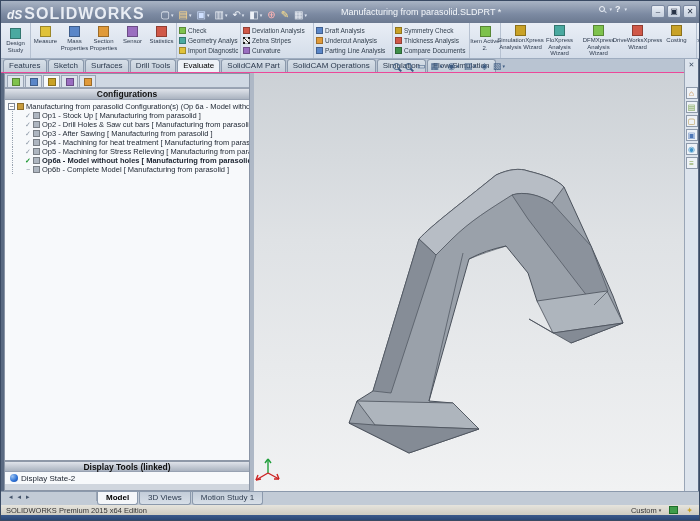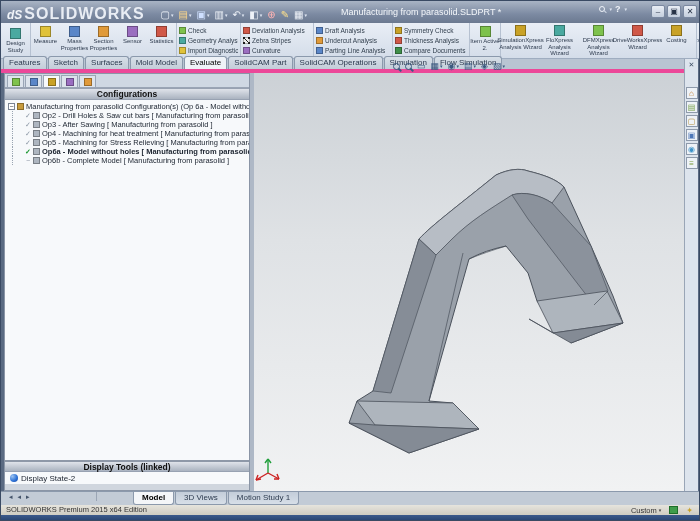--- a/index.html
+++ b/index.html
@@ -61,21 +61,21 @@
   .ic-grn{background:#7ec24d;} .ic-tea{background:#4aa9a0;} .ic-yel{background:#e0c23a;}
   .ic-red{background:#d05848;} .ic-pur{background:#9a6ec0;} .ic-blu{background:#5a86c8;}
   .ic-org{background:#e09a3a;} .ic-gld{background:#c9a227;} .ic-dgr{background:#3f8f4a;}
   .ic-zeb{background:repeating-linear-gradient(45deg,#222 0 1px,#eee 1px 3px);}
   .wizbtn { width:39px; display:flex; flex-direction:column; align-items:center;
     padding-top:2px; font-size:6px; line-height:6.5px; text-align:center; color:#2e3b4e; }
   .chev { width:12px; display:flex; align-items:center; justify-content:center;
     font-size:8px; color:#4a5a72; }
   
   .tabrow { position:absolute; left:0; top:58px; width:700px; height:14px;
-    background:#b9c4d2; border-bottom:4px solid #ec4899; display:flex; align-items:flex-end; padding-left:2px; }
+    background:#b9c4d2; border-bottom:1px solid #ec4899; display:flex; align-items:flex-end; padding-left:2px; }
   .ctab { font-size:8px; color:#2c3a4e; background:linear-gradient(#d7dfe8,#c3cdd9);
     border:1px solid #8b99ac; border-bottom:none; border-radius:3px 3px 0 0;
     padding:1px 5px 1px 5px; margin-right:1px; white-space:nowrap; line-height:10px; }
   .ctab.active { background:#eef2f7; color:#000; }
   .headsup { position:absolute; left:392px; top:59px; display:flex; align-items:center; gap:5px; }
   .hicon { font-size:9px; color:#3c5a80; line-height:12px; display:flex; align-items:center; }
   .hmag { width:7px; height:7px; border:1.5px solid #3c5a80; border-radius:50%; position:relative; }
   .hmag::after { content:""; position:absolute; width:4px; height:1.5px; background:#3c5a80;
     transform:rotate(45deg); right:-3px; bottom:-2px; }
   .hcar { font-size:5px; color:#3c5a80; margin-left:1px; }
@@ -142,25 +142,25 @@
   .tp-props::before{content:"≡"; color:#7a9a3e;}
   
   .bottomtabs { position:absolute; left:0; top:490px; width:700px; height:14px;
     background:#c2cbd6; border-top:1px solid #8b99ac; display:flex; align-items:flex-start;
     font-size:8px; }
   .bt-nav { width:96px; flex:none; display:flex; align-items:center; gap:5px;
     padding:1px 0 0 8px; color:#44546a; font-size:7px; border-right:1px solid #9aa5b5; }
   .btab { background:linear-gradient(#c3cdd9,#d7dfe8); border:1px solid #8b99ac;
     border-top:none; border-radius:0 0 3px 3px; padding:1px 8px; margin-right:1px;
     color:#2c3a4e; line-height:10px; white-space:nowrap; }
-  .btab.active { background:#f4f6f9; color:#000; font-weight:bold;margin-left:36px; }
+  .btab.active { background:#f4f6f9; color:#000; font-weight:bold; }
   
   .statusbar { position:absolute; left:0; top:504px; width:700px; height:10px;
     background:linear-gradient(#e6e4dd,#cfccc2); font-size:7.5px; color:#333;
-    display:flex; }
+    display:flex; align-items:center; }
   .sb-text { padding-left:5px; white-space:nowrap; }
   .sb-right { margin-left:auto; display:flex; align-items:center; gap:8px; padding-right:8px; }
   .sb-units { display:flex; align-items:center; gap:2px; }
   .sb-car { font-size:5px; color:#444; }
   .sb-car::before{content:"▾";}
   .sb-green { width:9px; height:8px; background:#3f9c4b; border:1px solid #1e6e2a; }
   .sb-gold { color:#c9a227; font-size:8px; }
   .sb-gold::before{content:"✦";}
   .bottomframe { position:absolute; left:0; top:514px; width:700px; height:7px;
     background:linear-gradient(#3c5a8c,#24406b); }
@@ -346,21 +346,21 @@
         <span>Costing</span>
       </div>
     </div>
     <div class="chev">»</div>
   </div>
 
   <div class="tabrow">
     <span class="ctab">Features</span>
     <span class="ctab">Sketch</span>
     <span class="ctab">Surfaces</span>
-    <span class="ctab">Mold Model</span>
+    <span class="ctab">Drill Tools</span>
     <span class="ctab active">Evaluate</span>
     <span class="ctab">SolidCAM Part</span>
     <span class="ctab">SolidCAM Operations</span>
     <span class="ctab">Simulation</span>
     <span class="ctab">Flow Simulation</span>
   </div>
 
   <div class="headsup">
     <span class="hicon">
         <span class="hmag"></span>
@@ -410,20 +410,26 @@
       <span class="ptab">
           <span class="pti ic-org"></span>
         </span>
     </div>
     <div class="cfg-header">Configurations</div>
     <div class="tree">
       <div class="trow">
         <span class="exp"></span>
         <span class="cfgico cfg-root-ico"></span>
         <span class="tlabel">Manufacturing from parasolid Configuration(s)  (Op 6a - Model without holes)</span>
+      </div>
+      <div class="trow">
+        <span class="indent"></span>
+        <span class="st st-check"></span>
+        <span class="cfgico cfg-item-ico"></span>
+        <span class="tlabel">Op1 - Stock Up [ Manufacturing from parasolid ]</span>
       </div>
       <div class="trow">
         <span class="indent"></span>
         <span class="st st-check"></span>
         <span class="cfgico cfg-item-ico"></span>
         <span class="tlabel">Op2 - Drill Holes &amp; Saw cut bars [ Manufacturing from parasolid ]</span>
       </div>
       <div class="trow">
         <span class="indent"></span>
         <span class="st st-check"></span>

